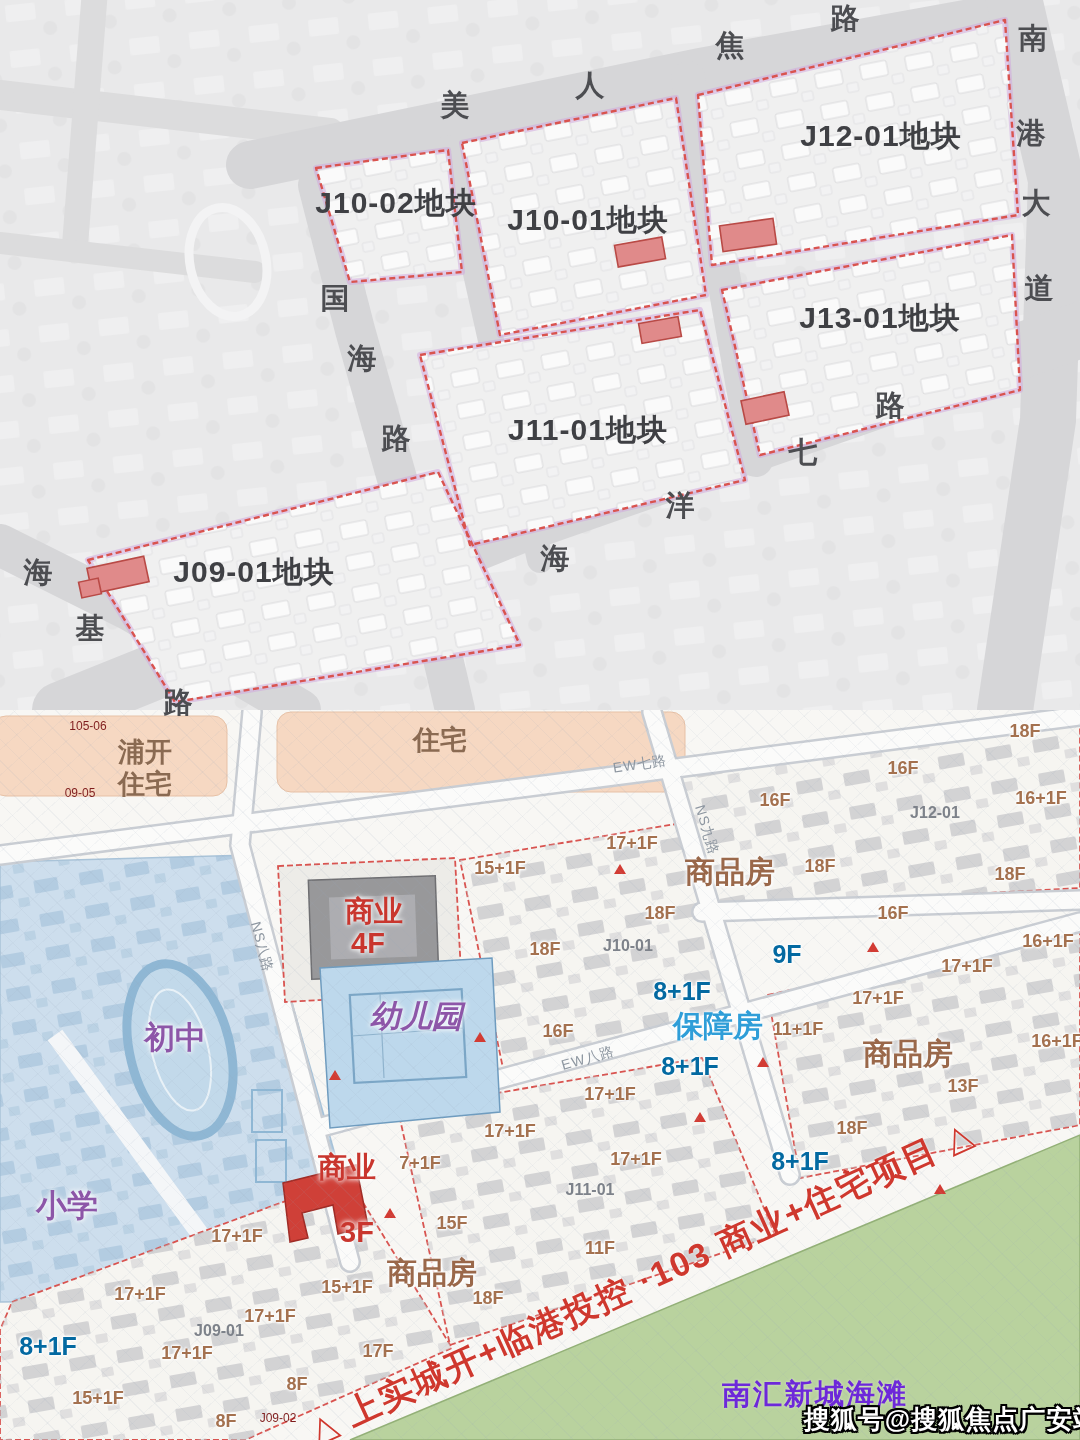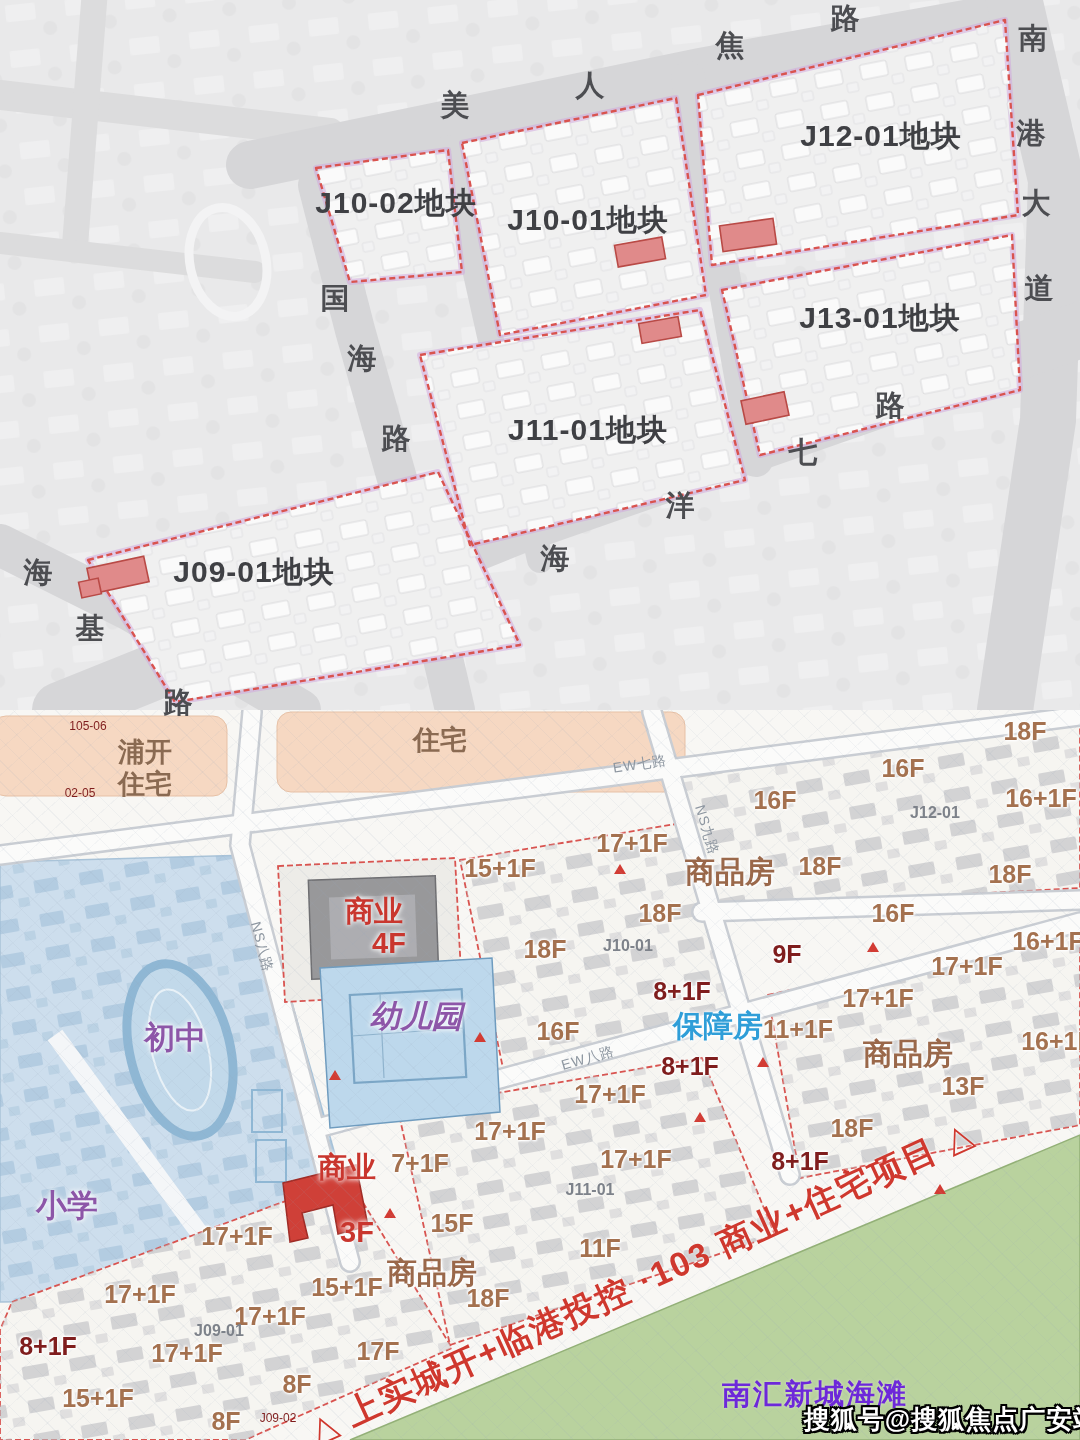--- a/index.html
+++ b/index.html
@@ -9,23 +9,23 @@
   #tmap{top:0;width:1080px;height:710px;background:#e9e9ea;}
   #bmap{top:710px;width:1080px;height:730px;background:#f8f7f4;}
   #bmap::after{content:"";position:absolute;inset:0;pointer-events:none;z-index:2;
      background:
        repeating-linear-gradient(45deg,rgba(150,165,185,.10) 0 1px,transparent 1px 15px),
        repeating-linear-gradient(-42deg,rgba(150,165,185,.08) 0 1px,transparent 1px 19px);}
   svg{position:absolute;left:0;top:0;z-index:1;}
   .labels{position:absolute;left:0;top:0;width:100%;height:100%;z-index:5;}
   .lb{position:absolute;transform:translate(-50%,-50%);white-space:nowrap;
       font-weight:bold;line-height:1.05;}
-  .lb-floor{color:#a4714f;font-size:25px;
+  .lb-floor{color:#a4714f;font-size:18px;
       text-shadow:0 0 3px #fff,0 0 4px #fff,1px 1px 2px #fff,-1px -1px 2px #fff;}
-  .lb-fblue{color:#7f1d1d;font-size:25px;
+  .lb-fblue{color:#0369a1;font-size:25px;
       text-shadow:0 0 3px #fff,0 0 4px #fff,1px 1px 2px #fff,-1px -1px 2px #fff;text-align:right;}
   .lb-bigbrown{color:#9a684a;font-size:30px;
       text-shadow:0 0 4px #fff,0 0 5px #fff,1px 1px 2px #fff;}
   .lb-bigblue{color:#2f9ed8;font-size:30px;
       text-shadow:0 0 4px #fff,0 0 5px #fff,1px 1px 2px #fff;}
   .lb-purple{color:#8d56a8;font-size:31px;
       text-shadow:0 0 4px rgba(255,255,255,.95),0 0 6px rgba(255,255,255,.9);}
   .lb-redbiz{color:#c9362e;font-size:29px;
       text-shadow:0 0 4px rgba(255,255,255,.95),0 0 6px rgba(255,255,255,.85);}
   .lb-beige{color:#8a6a52;font-size:27px;}
@@ -221,26 +221,26 @@
           <path d="M620,154 l6,10 h-12 Z"></path>
         <path d="M335,360 l6,10 h-12 Z"></path>
           <path d="M873,232 l6,10 h-12 Z"></path>
       </g>
     </svg>
     <div class="labels" id="bottom-labels">
         <span class="lb lb-beige" style="left: 145px; top: 42px;">浦开</span>
         <span class="lb lb-beige" style="left: 145px; top: 74px;">住宅</span>
         <span class="lb lb-beige" style="left: 440px; top: 30px;">住宅</span>
         <span class="lb lb-tiny" style="left: 88px; top: 16px;">105-06</span>
-        <span class="lb lb-tiny" style="left: 80px; top: 83px;">02-05</span>
+        <span class="lb lb-tiny" style="left: 80px; top: 83px;">09-05</span>
         <span class="lb lb-purple" style="left: 175px; top: 328px;">初中</span>
         <span class="lb lb-purple" style="left: 67px; top: 496px;">小学</span>
         <span class="lb lb-purple" style="left: 416px; top: 307px; font-style: italic;">幼儿园</span>
         <span class="lb lb-redbiz" style="left: 374px; top: 201px;">商业</span>
-        <span class="lb lb-redbiz" style="left: 389px; top: 233px;">4F</span>
+        <span class="lb lb-redbiz" style="left: 368px; top: 233px;">4F</span>
         <span class="lb lb-redbiz" style="left: 347px; top: 457px;">商业</span>
         <span class="lb lb-redbiz" style="left: 357px; top: 490px; margin-top: 32px;">3F</span>
         <span class="lb lb-bigbrown" style="left: 730px; top: 162px;">商品房</span>
         <span class="lb lb-bigbrown" style="left: 908px; top: 344px;">商品房</span>
         <span class="lb lb-bigbrown" style="left: 432px; top: 563px;">商品房</span>
         <span class="lb lb-bigblue" style="left: 718px; top: 316px;">保障房</span>
         <span class="lb lb-fblue" style="left: 787px; top: 244px;">9F</span>
         <span class="lb lb-fblue" style="left: 682px; top: 281px;">8+1F</span>
         <span class="lb lb-fblue" style="left: 690px; top: 356px;">8+1F</span>
         <span class="lb lb-fblue" style="left: 800px; top: 451px;">8+1F</span>

